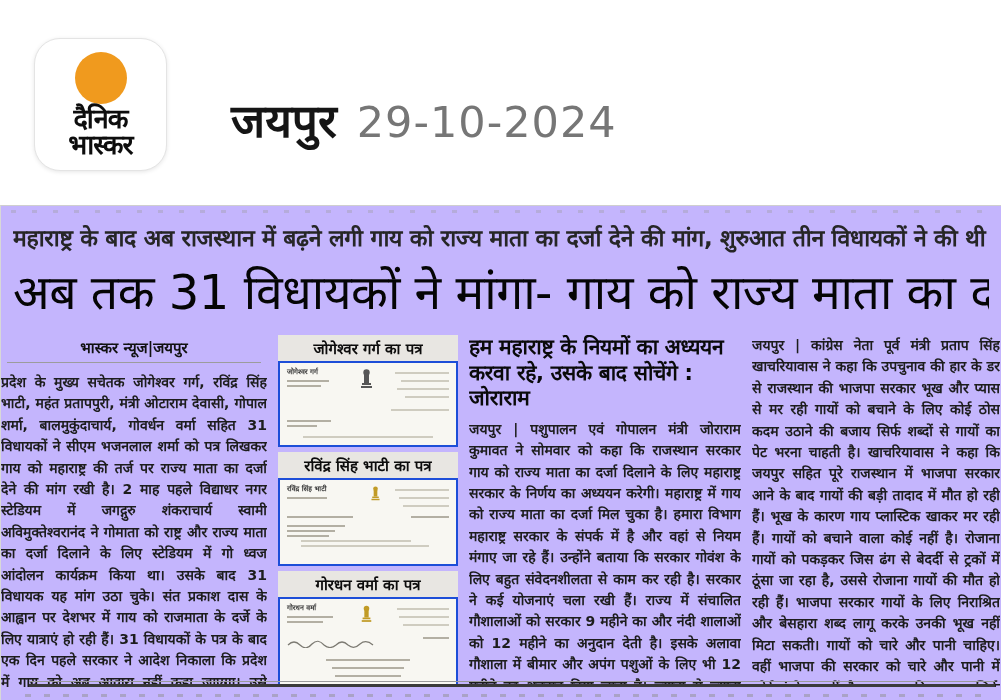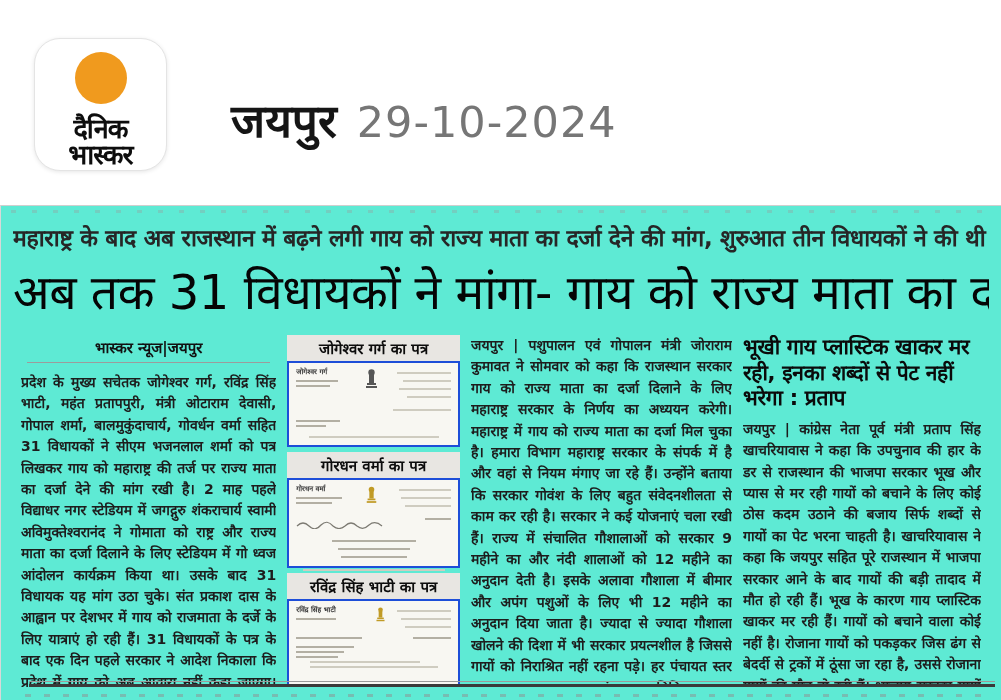--- a/index.html
+++ b/index.html
@@ -7,36 +7,36 @@
   body { font-family:"DejaVu Sans","Liberation Sans",sans-serif; }
   .page { position:relative; width:1001px; height:700px; background:#ffffff; overflow:hidden; }
 
   
   .app-header { position:absolute; top:38px; left:34px; display:flex; align-items:center; }
   .logo-card { width:133px; height:133px; background:#ffffff; border:1px solid #e4e4e4;
                border-radius:26px; box-shadow:0 1px 4px rgba(0,0,0,.10);
                display:flex; flex-direction:column; align-items:center; justify-content:flex-start; }
   .logo-sun { width:52px; height:52px; border-radius:50%; background:#F09A1E; margin-top:13px; }
   .logo-word { text-align:center; font-weight:900; font-size:27px; line-height:.98; color:#0d0d0d;
-               margin-top:12px; letter-spacing:-1px; }
+               margin-top:2px; letter-spacing:-1px; }
   .edition { display:flex; align-items:baseline; gap:20px; margin-left:64px; margin-top:28px;text-align:center; }
   .edition .city { font-size:46px; font-weight:800; color:#151515; }
   .edition .date { font-size:43px; font-weight:400; color:#767676; letter-spacing:1px; }
 
   
-  .clip { position:absolute; top:205px; left:0; width:1001px; height:495px; background:#5eead4;
+  .clip { position:absolute; top:205px; left:0; width:1001px; height:495px; background:#c4b5fd;
           border-top:1px solid #cfcfcf; border-left:1px solid #d8d8d8; overflow:hidden; }
   .crop-marks-top { height:3px; margin:4px 10px 0 10px; opacity:.35;
         background:repeating-linear-gradient(90deg,#9a9a9a 0 5px,transparent 5px 21px); }
   .kicker { margin:8px 12px 0 12px; font-size:23px; font-weight:800; color:#262626;
             white-space:nowrap; overflow:hidden; letter-spacing:-0.3px; }
   .headline { margin:5px 12px 0 12px; font-size:48px; font-weight:400; color:#050505;
               white-space:nowrap; overflow:hidden; letter-spacing:-0.5px; }
 
-  .cols { display:flex; gap:11px; padding:0 20px; margin-top:12px; height:352px; overflow:hidden; }
+  .cols { display:flex; gap:11px; padding:0 0; margin-top:12px; height:352px; overflow:hidden; }
   .col { overflow:hidden; }
   .col1 { width:266px; }
   .col2 { width:180px; }
   .col3 { width:272px; }
   .col4 { width:248px; }
 
   .byline { text-align:center; font-size:15px; font-weight:800; color:#111;
             padding-bottom:5px; border-bottom:1px solid #9c9c9c; margin:2px 6px 9px 6px; }
   .body-text { font-size:14px; font-weight:600; color:#1d1d1d; line-height:1.53;
                text-align:justify; }
@@ -133,20 +133,56 @@
               <i class="bar" style="width:44px"></i>
               <i class="bar" style="width:30px"></i>
             </div>
             <div class="center-block" style="margin-top:6px">
               <i class="bar light" style="width:130px"></i>
             </div>
           </div>
         </div>
 
         <div class="letter-card">
+          <div class="letter-title">रविंद्र सिंह भाटी का पत्र</div>
+          <div class="paper" style="height:88px;">
+            <div class="lh-row">
+              <div class="lh-left" style="width:70px">
+                <div class="sender">रविंद्र सिंह भाटी</div>
+                <i class="bar" style="width:40px"></i>
+              </div>
+              <span class="emblem gold">
+                <svg width="11" height="16" viewBox="0 0 15 21" fill="currentColor">
+                    <circle cx="7.5" cy="3.5" r="3.2"></circle>
+                    <rect x="5" y="5" width="5" height="9"></rect>
+                    <rect x="3" y="14" width="9" height="2"></rect>
+                    <rect x="2" y="17" width="11" height="2"></rect>
+                  </svg>
+              </span>
+              <div class="lh-right right-block">
+                <i class="bar light" style="width:54px"></i>
+                <i class="bar light" style="width:50px"></i>
+                <i class="bar light" style="width:46px"></i>
+              </div>
+            </div>
+            <div class="lh-row" style="margin-top:3px">
+              <i class="bar" style="width:66px"></i>
+              <i class="bar" style="width:38px"></i>
+            </div>
+            <div style="margin-top:4px">
+              <i class="bar" style="width:58px"></i>
+              <i class="bar" style="width:48px"></i>
+              <i class="bar" style="width:42px"></i>
+              <i class="bar light" style="width:110px;margin-left:14px"></i>
+              <i class="bar light" style="width:128px;margin-left:14px"></i>
+            </div>
+          </div>
+        </div>
+
+        <div class="letter-card">
           <div class="letter-title">गोरधन वर्मा का पत्र</div>
           <div class="paper" style="height:90px;">
             <div class="lh-row">
               <div class="lh-left">
                 <div class="sender">गोरधन वर्मा</div>
                 <i class="bar" style="width:46px"></i>
                 <i class="bar" style="width:36px"></i>
               </div>
               <span class="emblem gold">
                 <svg width="13" height="19" viewBox="0 0 15 21" fill="currentColor">
@@ -174,64 +210,28 @@
               <i class="bar" style="width:84px"></i>
               <i class="bar" style="width:72px"></i>
               <i class="bar" style="width:66px"></i>
             </div>
             <div class="center-block" style="margin-top:5px">
               <i class="bar light" style="width:142px"></i>
             </div>
           </div>
         </div>
 
-        <div class="letter-card">
-          <div class="letter-title">रविंद्र सिंह भाटी का पत्र</div>
-          <div class="paper" style="height:88px;">
-            <div class="lh-row">
-              <div class="lh-left" style="width:70px">
-                <div class="sender">रविंद्र सिंह भाटी</div>
-                <i class="bar" style="width:40px"></i>
-              </div>
-              <span class="emblem gold">
-                <svg width="11" height="16" viewBox="0 0 15 21" fill="currentColor">
-                    <circle cx="7.5" cy="3.5" r="3.2"></circle>
-                    <rect x="5" y="5" width="5" height="9"></rect>
-                    <rect x="3" y="14" width="9" height="2"></rect>
-                    <rect x="2" y="17" width="11" height="2"></rect>
-                  </svg>
-              </span>
-              <div class="lh-right right-block">
-                <i class="bar light" style="width:54px"></i>
-                <i class="bar light" style="width:50px"></i>
-                <i class="bar light" style="width:46px"></i>
-              </div>
-            </div>
-            <div class="lh-row" style="margin-top:3px">
-              <i class="bar" style="width:66px"></i>
-              <i class="bar" style="width:38px"></i>
-            </div>
-            <div style="margin-top:4px">
-              <i class="bar" style="width:58px"></i>
-              <i class="bar" style="width:48px"></i>
-              <i class="bar" style="width:42px"></i>
-              <i class="bar light" style="width:110px;margin-left:14px"></i>
-              <i class="bar light" style="width:128px;margin-left:14px"></i>
-            </div>
-          </div>
-        </div>
-
       </div>
 
       <div class="col col3">
+        <div class="sub-head">हम महाराष्ट्र के नियमों का अध्ययन करवा रहे, उसके बाद सोचेंगे : जोराराम</div>
         <p class="body-text"><b class="dateline">जयपुर |</b> <span>पशुपालन एवं गोपालन मंत्री जोराराम कुमावत ने सोमवार को कहा कि राजस्थान सरकार गाय को राज्य माता का दर्जा दिलाने के लिए महाराष्ट्र सरकार के निर्णय का अध्ययन करेगी। महाराष्ट्र में गाय को राज्य माता का दर्जा मिल चुका है। हमारा विभाग महाराष्ट्र सरकार के संपर्क में है और वहां से नियम मंगाए जा रहे हैं। उन्होंने बताया कि सरकार गोवंश के लिए बहुत संवेदनशीलता से काम कर रही है। सरकार ने कई योजनाएं चला रखी हैं। राज्य में संचालित गौशालाओं को सरकार 9 महीने का और नंदी शालाओं को 12 महीने का अनुदान देती है। इसके अलावा गौशाला में बीमार और अपंग पशुओं के लिए भी 12 महीने का अनुदान दिया जाता है। ज्यादा से ज्यादा गौशाला खोलने की दिशा में भी सरकार प्रयत्नशील है जिससे गायों को निराश्रित नहीं रहना पड़े। हर पंचायत स्तर पर पशु आश्रय स्थल, पंचायत समिति स्तर पर नंदीशाला योजना चलाई जा रही है।</span></p>
       </div>
 
       <div class="col col4">
-        <div class="sub-head">भूखी गाय प्लास्टिक खाकर मर रही, इनका शब्दों से पेट नहीं भरेगा : प्रताप</div>
         <p class="body-text"><b class="dateline">जयपुर |</b> <span>कांग्रेस नेता पूर्व मंत्री प्रताप सिंह खाचरियावास ने कहा कि उपचुनाव की हार के डर से राजस्थान की भाजपा सरकार भूख और प्यास से मर रही गायों को बचाने के लिए कोई ठोस कदम उठाने की बजाय सिर्फ शब्दों से गायों का पेट भरना चाहती है। खाचरियावास ने कहा कि जयपुर सहित पूरे राजस्थान में भाजपा सरकार आने के बाद गायों की बड़ी तादाद में मौत हो रही हैं। भूख के कारण गाय प्लास्टिक खाकर मर रही हैं। गायों को बचाने वाला कोई नहीं है। रोजाना गायों को पकड़कर जिस ढंग से बेदर्दी से ट्रकों में ठूंसा जा रहा है, उससे रोजाना गायों की मौत हो रही हैं। भाजपा सरकार गायों के लिए निराश्रित और बेसहारा शब्द लागू करके उनकी भूख नहीं मिटा सकती। गायों को चारे और पानी चाहिए। वहीं भाजपा की सरकार को चारे और पानी में कोई इंटरेस्ट नहीं है। भाजपा की सरकार सिर्फ वोटों के लिए नाटक कर रही है।</span></p>
       </div>
 
     </div>
 
     <div class="bottom-rule">
       <div class="thin"></div>
       <div class="thick"></div>
     </div>
     <div class="crop-marks-bottom"></div>

